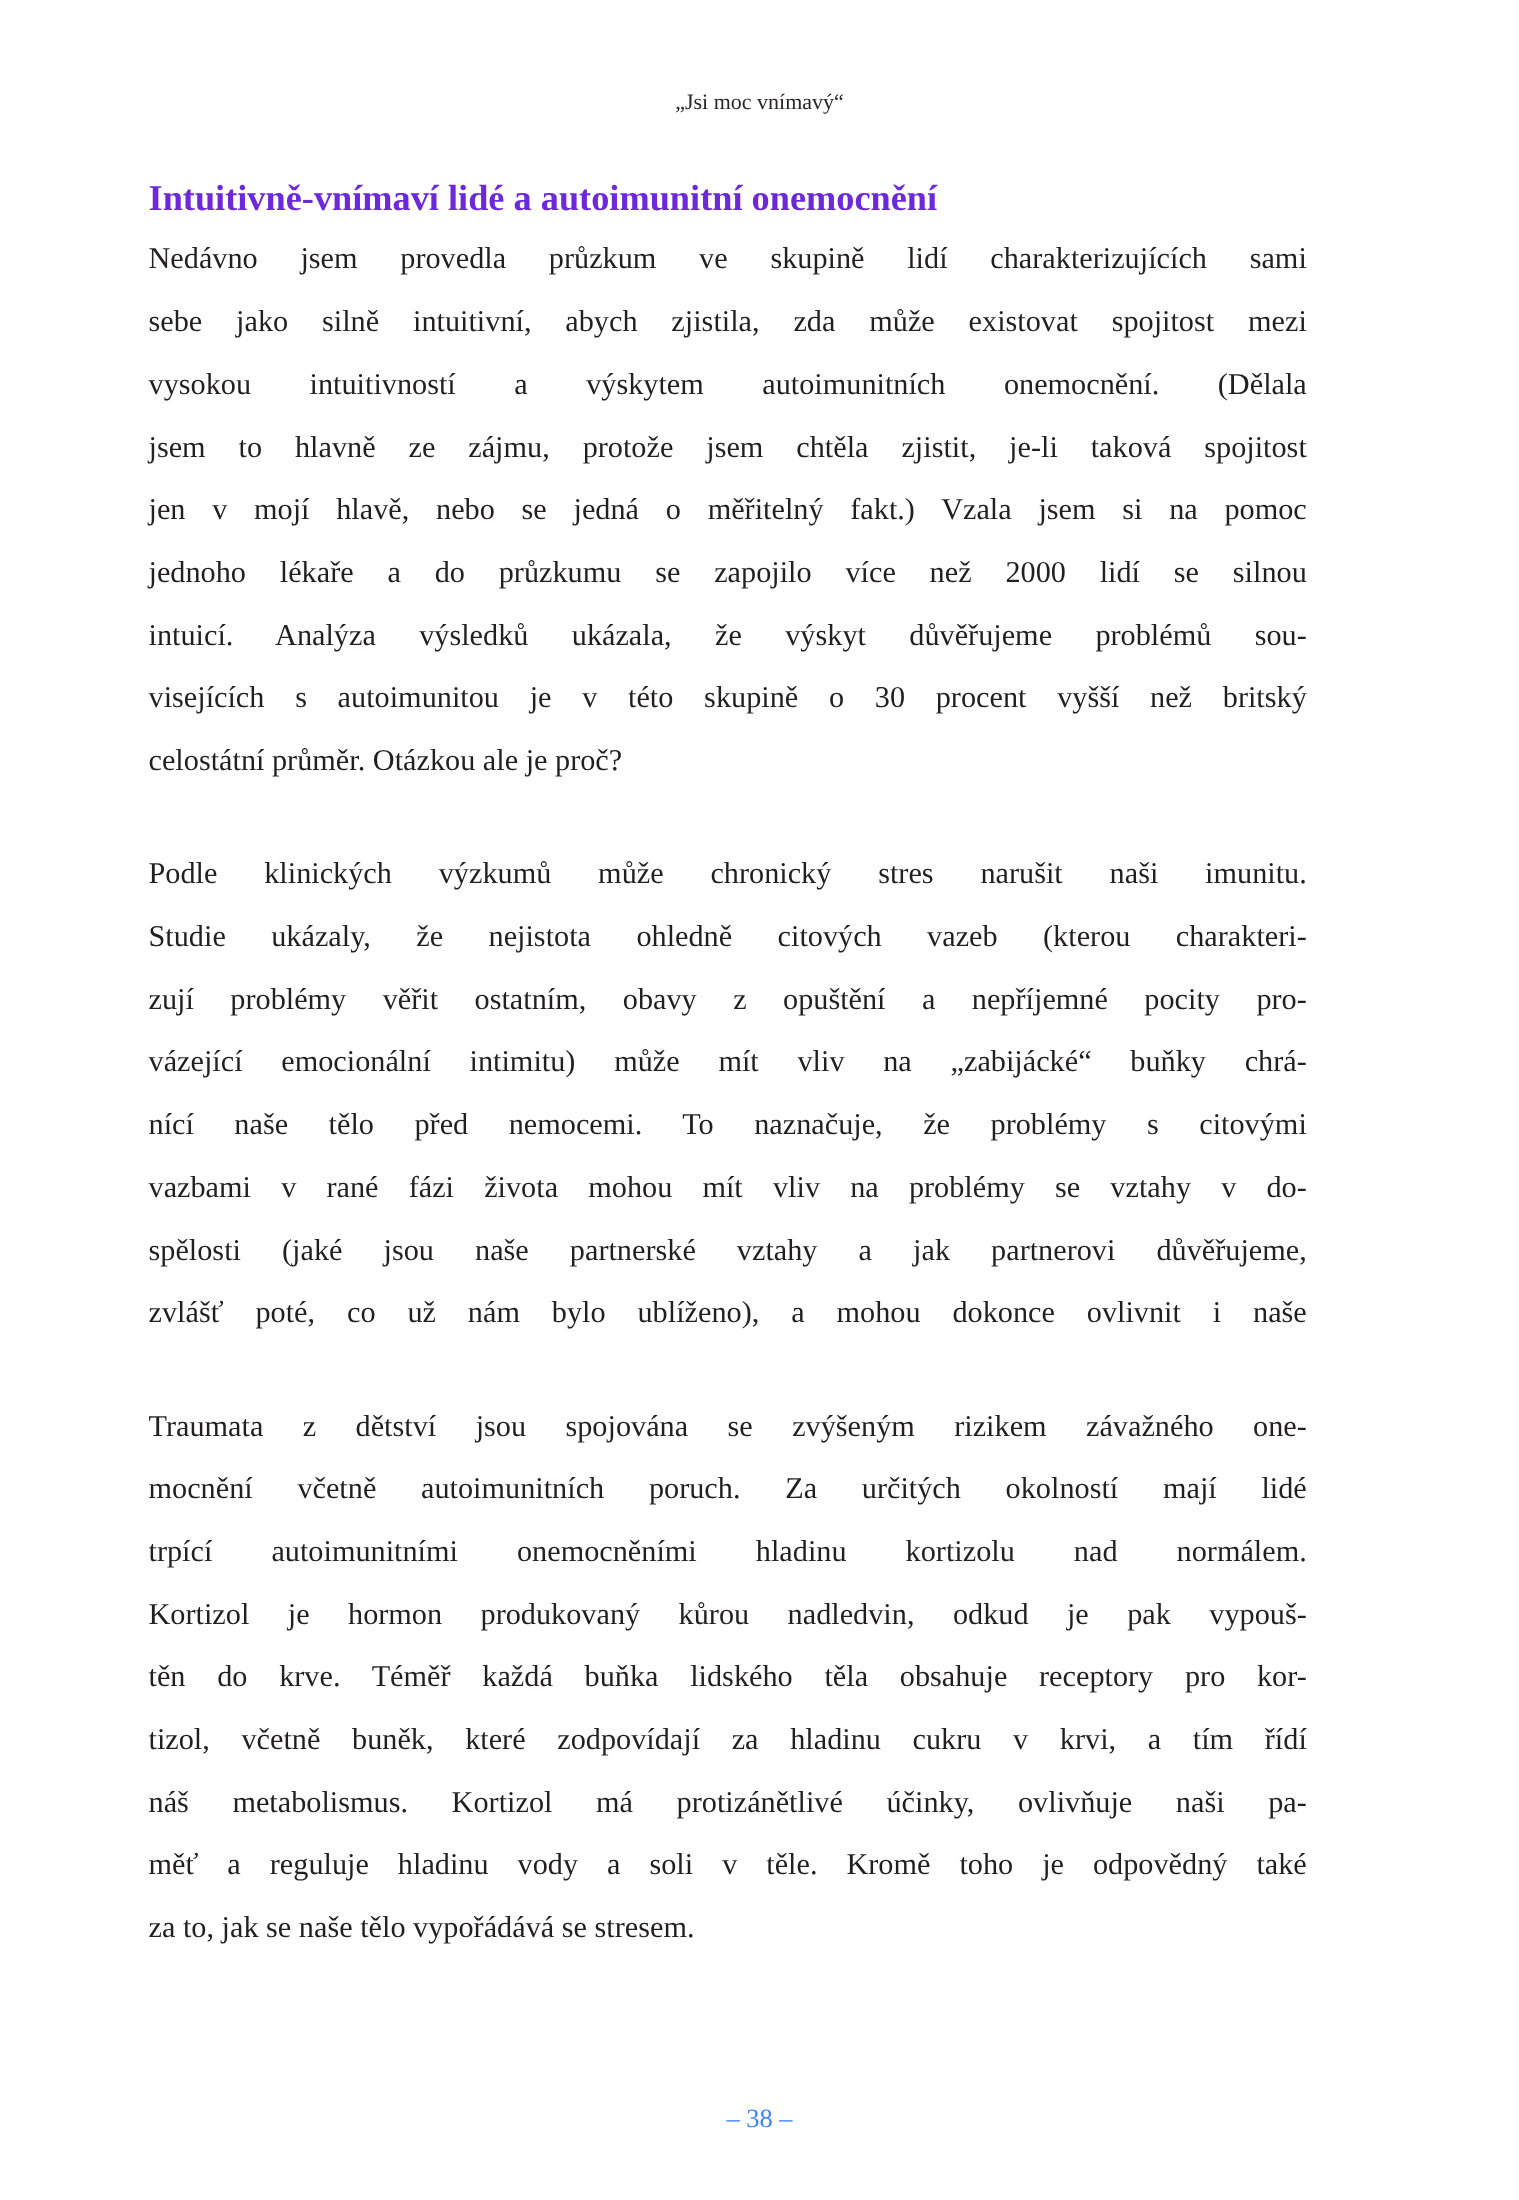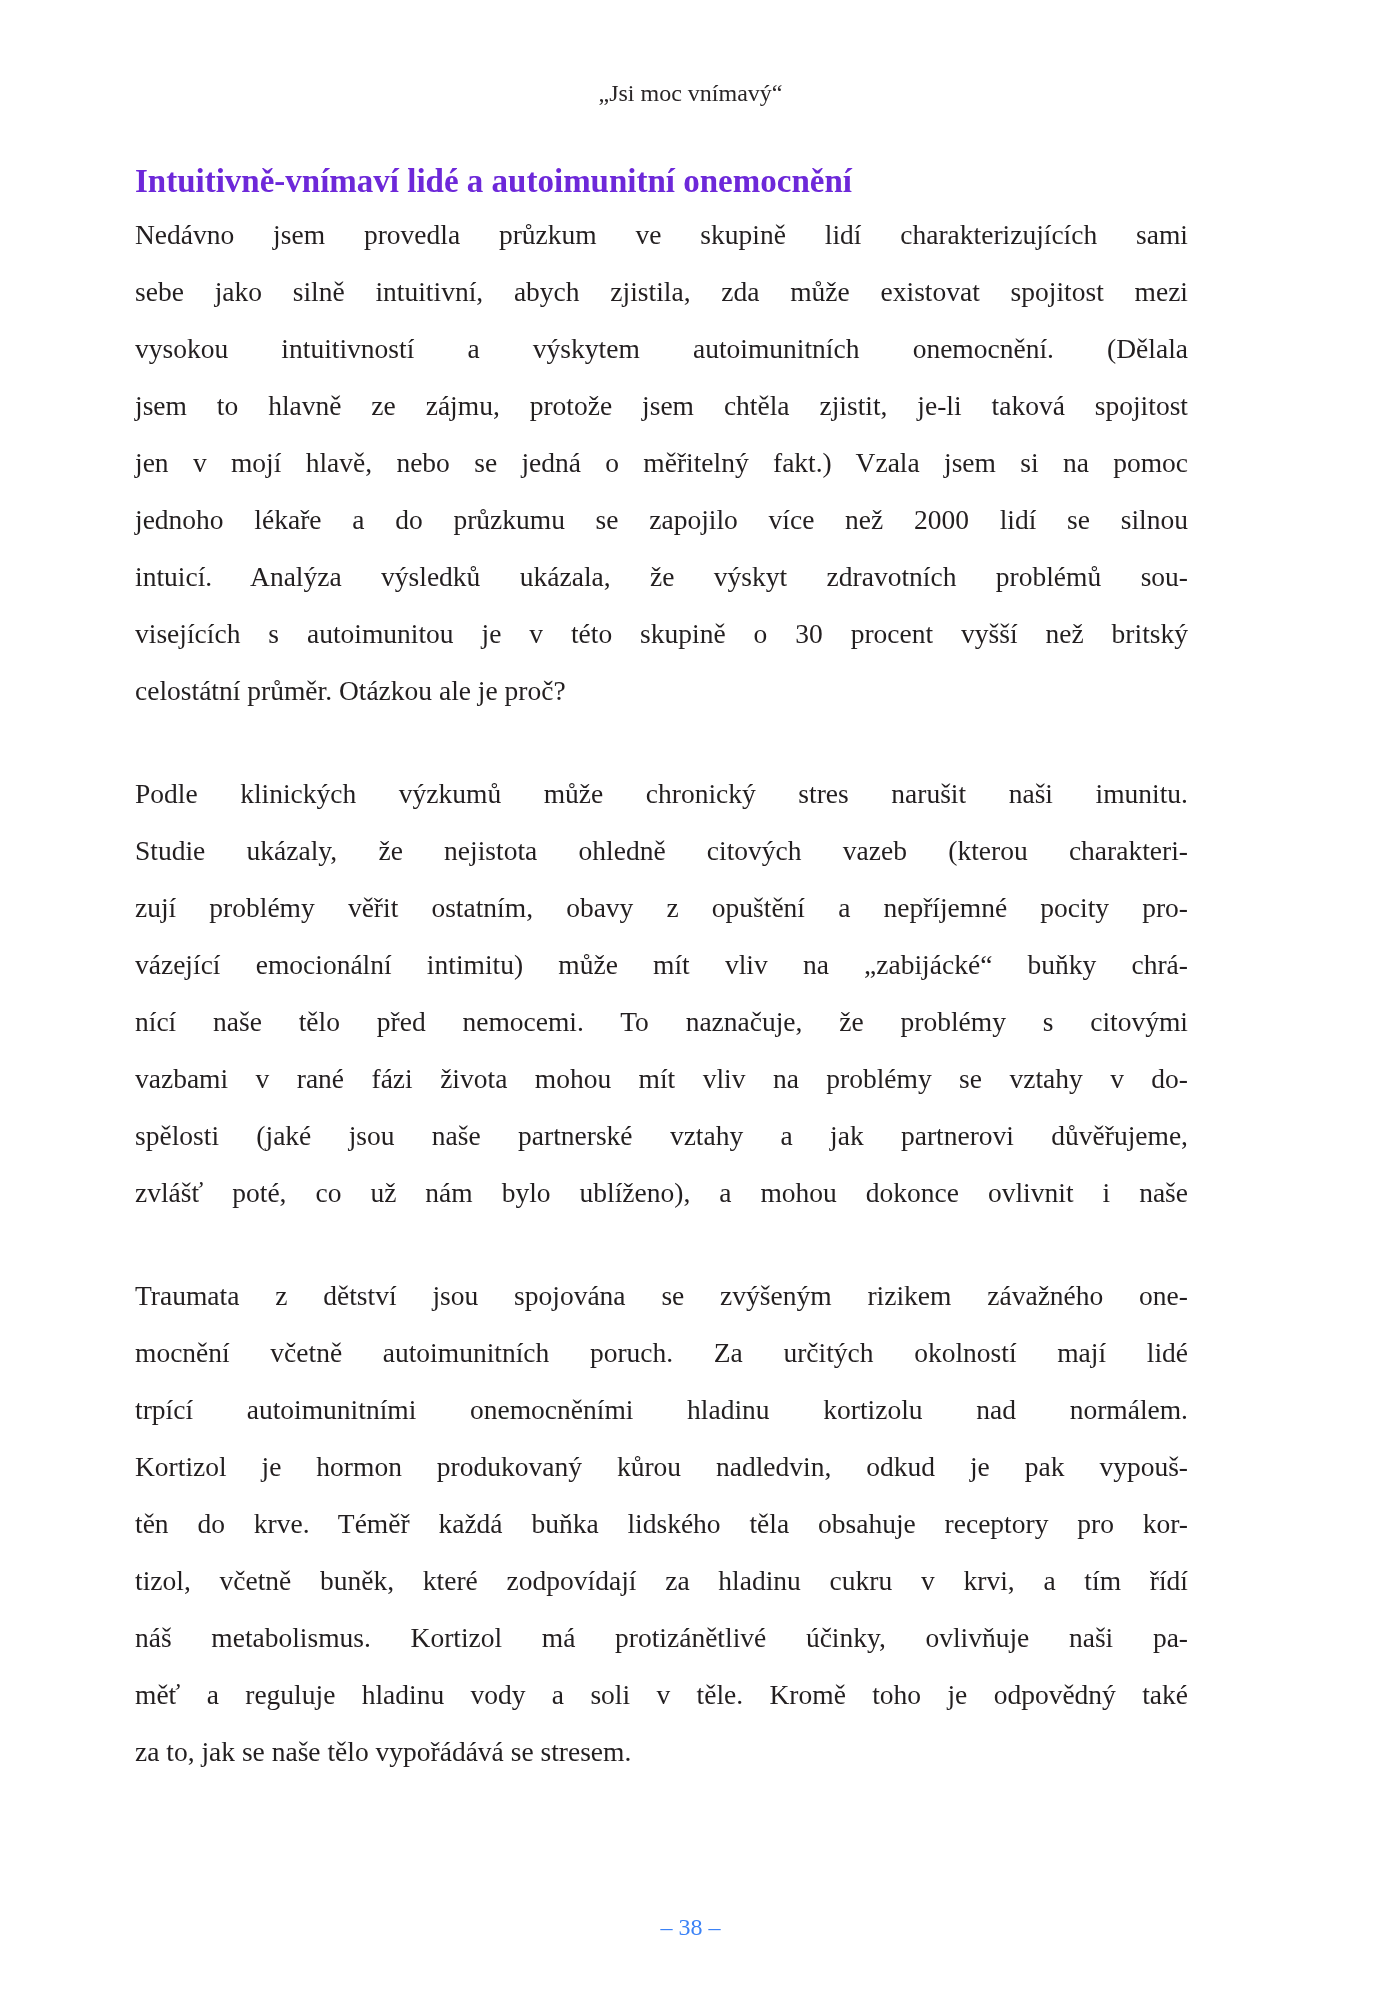--- a/index.html
+++ b/index.html
@@ -14,21 +14,21 @@
       overflow: hidden;
       font-family: "Liberation Serif", "DejaVu Serif", serif;
       color: #231f20;
     }
     .running-header {
       position: absolute;
       top: 78px;
       left: 0;
       width: 1381px;
       text-align: center;
-      font-size: 24px;
+      font-size: 20px;
       line-height: 30px;
       color: #2a2627;
     }
     .page-content {
       position: absolute;
       left: 135px;
       top: 156px;
       width: 1053px;
     }
     .section-heading {
@@ -79,21 +79,21 @@
 <main class="page-content">
   <h2 class="section-heading">Intuitivně-vnímaví lidé a autoimunitní onemocnění</h2>
 
   <p class="paragraph">
     <span class="line">Nedávno jsem provedla průzkum ve skupině lidí charakterizujících sami</span>
     <span class="line">sebe jako silně intuitivní, abych zjistila, zda může existovat spojitost mezi</span>
     <span class="line">vysokou intuitivností a výskytem autoimunitních onemocnění. (Dělala</span>
     <span class="line">jsem to hlavně ze zájmu, protože jsem chtěla zjistit, je-li taková spojitost</span>
     <span class="line">jen v mojí hlavě, nebo se jedná o měřitelný fakt.) Vzala jsem si na pomoc</span>
     <span class="line">jednoho lékaře a do průzkumu se zapojilo více než 2000 lidí se silnou</span>
-    <span class="line">intuicí. Analýza výsledků ukázala, že výskyt zdravotních problémů sou-</span>
+    <span class="line">intuicí. Analýza výsledků ukázala, že výskyt důvěřujeme problémů sou-</span>
     <span class="line">visejících s autoimunitou je v této skupině o 30 procent vyšší než britský</span>
     <span class="line last">celostátní průměr. Otázkou ale je proč?</span>
   </p>
 
   <p class="paragraph">
     <span class="line">Podle klinických výzkumů může chronický stres narušit naši imunitu.</span>
     <span class="line">Studie ukázaly, že nejistota ohledně citových vazeb (kterou charakteri-</span>
     <span class="line">zují problémy věřit ostatním, obavy z opuštění a nepříjemné pocity pro-</span>
     <span class="line">vázející emocionální intimitu) může mít vliv na „zabijácké“ buňky chrá-</span>
     <span class="line">nící naše tělo před nemocemi. To naznačuje, že problémy s citovými</span>

